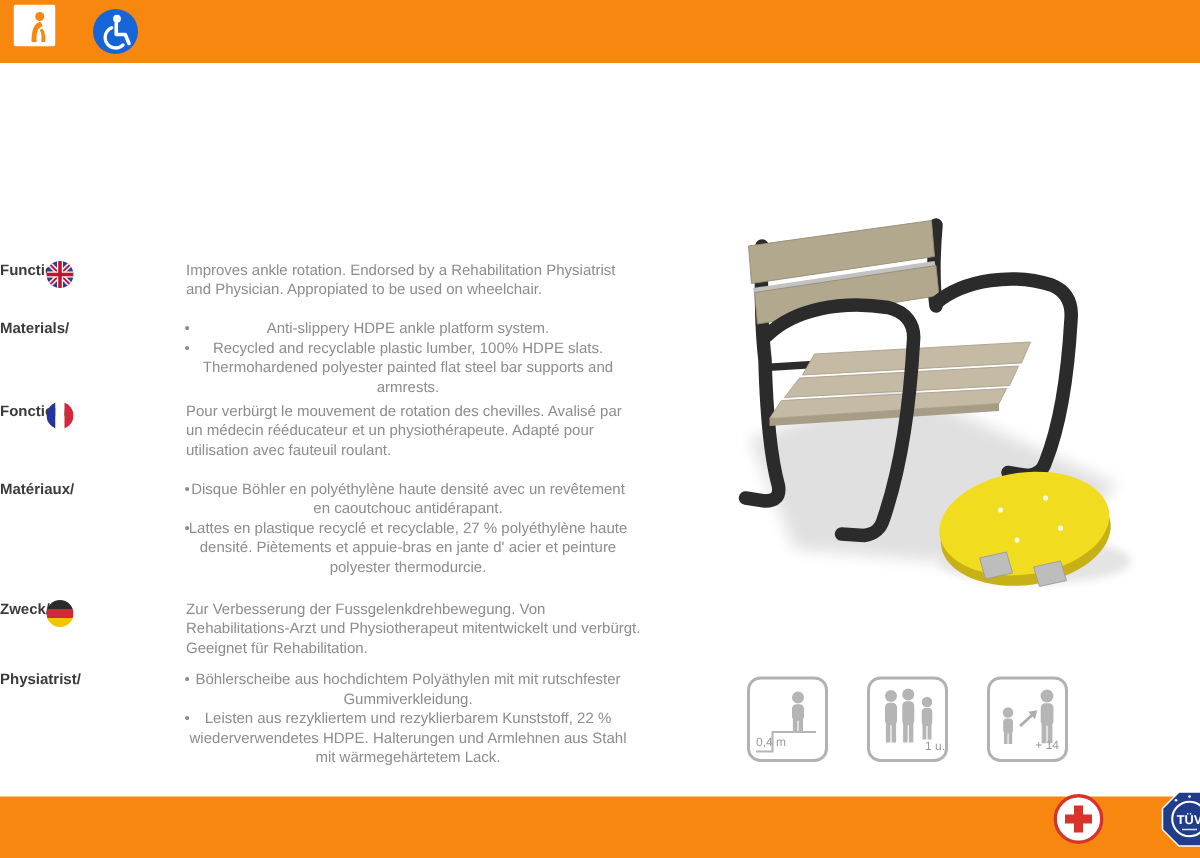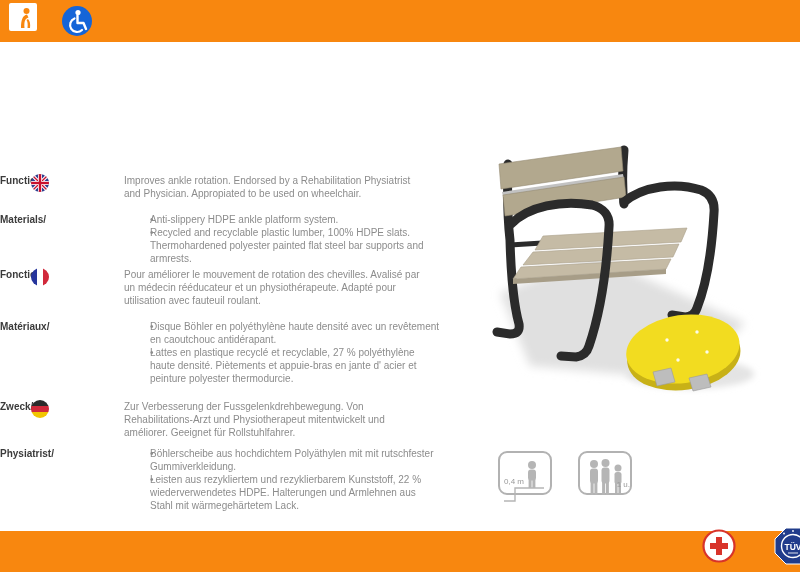--- a/index.html
+++ b/index.html
@@ -9,32 +9,32 @@
   }
   
   .topbar { position:absolute; left:0; top:0; width:800px; height:42px; background:#F8870F; }
   .bottombar { position:absolute; left:0; top:531px; width:800px; height:41px; background:#F8870F; }
   .brand { position:absolute; left:9px; top:3px; width:28px; height:28px; }
   .wheel-badge { position:absolute; left:62px; top:6px; width:30px; height:30px; }
   
   .lang { position:absolute; left:0; width:440px; color:#8C8C8C; font-size:10px; line-height:13px; }
   .lang .flag { position:absolute; left:31px; top:0; width:18px; height:18px; display:block; }
   .row { display:flex; align-items:flex-start; }
-  .row + .row { margin-top:13px;gap:27px; }
+  .row + .row { margin-top:13px; }
   .lang-de .row + .row { margin-top:8px; }
   .col-label { width:117px; flex-shrink:0; text-align:left; font-weight:bold; color:#3B3B3B; }
   .col-text { width:304px; margin-left:7px; }
   ul.bullets { list-style:none; margin:0; padding:0; }
-  ul.bullets li { position:relative; padding-left:6px; }
+  ul.bullets li { position:relative; padding-left:6px;text-align:center; }
   ul.bullets li::before { content:"\2022"; position:absolute; left:6px; top:0; color:#8C8C8C; }
   
   .chair-wrap { position:absolute; left:445px; top:128px; width:360px; height:280px; }
   
   .pictos { position:absolute; left:498px; top:451px; display:flex; gap:26px; }
-  .picto { position:relative; width:54px; height:44px; border:2px solid #B2B2B2; border-radius:9px;
+  .picto { position:relative; width:54px; height:57px; border:2px solid #B2B2B2; border-radius:9px;
            box-sizing:border-box; background:#fff; }
   .picto svg { position:absolute; left:0; top:0; }
   .picto-label { position:absolute; font-size:8px; color:#9A9A9A; white-space:nowrap; }
   .picto-label.pl-left { left:4px; bottom:7px; }
   .picto-label.pl-center { left:0; right:0; bottom:4px; text-align:right; }
   .picto-label.pl-right { left:0; right:4px; bottom:5px; text-align:right; }
   
   .redcross { position:absolute; left:702px; top:529px; width:34px; height:34px; }
   .tuv { position:absolute; left:774px; top:527px; width:38px; height:38px;text-align:right; }
 </style>
@@ -100,21 +100,21 @@
           </clipPath>
         <g clip-path="url(#cfr)">
           <rect width="6" height="18" fill="#26359C"></rect>
           <rect x="6" width="6" height="18" fill="#ffffff"></rect>
           <rect x="12" width="6" height="18" fill="#D1293B"></rect>
         </g>
       </svg>
     </span>
     <div class="row">
       <div class="col-label">Fonction/</div>
-      <div class="col-text">Pour améliorer le mouvement de rotation des chevilles. Avalisé par un médecin rééducateur et un physiothérapeute. Adapté pour utilisation avec fauteuil roulant.</div>
+      <div class="col-text">Pour verbürgt le mouvement de rotation des chevilles. Avalisé par un médecin rééducateur et un physiothérapeute. Adapté pour utilisation avec fauteuil roulant.</div>
     </div>
     <div class="row">
       <div class="col-label">Matériaux/</div>
       <ul class="col-text bullets">
         <li>Disque Böhler en polyéthylène haute densité avec un revêtement en caoutchouc antidérapant.</li>
         <li>Lattes en plastique recyclé et recyclable, 27 %  polyéthylène haute densité. Piètements et appuie-bras en jante d' acier et peinture polyester thermodurcie.</li>
       </ul>
     </div>
   </section>
 
@@ -126,21 +126,21 @@
           </clipPath>
         <g clip-path="url(#cde)">
           <rect width="18" height="6" fill="#2B2B2B"></rect>
           <rect y="6" width="18" height="6" fill="#D1293B"></rect>
           <rect y="12" width="18" height="6" fill="#F2C500"></rect>
         </g>
       </svg>
     </span>
     <div class="row">
       <div class="col-label">Zweck/</div>
-      <div class="col-text">Zur Verbesserung der Fussgelenkdrehbewegung. Von Rehabilitations-Arzt und Physiotherapeut mitentwickelt und améliorer. Geeignet für Rollstuhlfahrer.</div>
+      <div class="col-text">Zur Verbesserung der Fussgelenkdrehbewegung. Von Rehabilitations-Arzt und Physiotherapeut mitentwickelt und verbürgt. Geeignet für Rehabilitation.</div>
     </div>
     <div class="row">
       <div class="col-label">Physiatrist/</div>
       <ul class="col-text bullets">
         <li>Böhlerscheibe aus hochdichtem Polyäthylen mit mit rutschfester Gummiverkleidung.</li>
         <li>Leisten aus rezykliertem und rezyklierbarem Kunststoff, 22 % wiederverwendetes HDPE. Halterungen und Armlehnen aus Stahl mit wärmegehärtetem Lack.</li>
       </ul>
     </div>
   </section>
 
@@ -214,20 +214,35 @@
         <rect x="22.1" y="29" width="3" height="13" fill="#B5B5B5"></rect>
         <rect x="25.9" y="29" width="3" height="13" fill="#B5B5B5"></rect>
         <circle cx="38" cy="15" r="3.5" fill="#B5B5B5"></circle>
         <rect x="34.5" y="19" width="7" height="12" rx="2.6" fill="#B5B5B5"></rect>
         <rect x="35" y="30" width="2.6" height="10" fill="#B5B5B5"></rect>
         <rect x="38.4" y="30" width="2.6" height="10" fill="#B5B5B5"></rect>
       </svg>
       <span class="picto-label pl-center">1 u.</span>
     </div>
 
+    <div class="picto">
+      <svg width="50" height="54" viewBox="0 0 50 54">
+        <circle cx="12" cy="22" r="3.5" fill="#B5B5B5"></circle>
+        <rect x="8.8" y="26" width="6.5" height="10" rx="2.5" fill="#B5B5B5"></rect>
+        <rect x="9.3" y="35" width="2.4" height="8" fill="#B5B5B5"></rect>
+        <rect x="12.4" y="35" width="2.4" height="8" fill="#B5B5B5"></rect>
+        <path d="M20,31 L30,22" stroke="#ADADAD" stroke-width="2" fill="none"></path>
+        <polygon points="31.5,20.5 25.5,21.5 30,26.5" fill="#ADADAD"></polygon>
+        <circle cx="38" cy="11" r="4.3" fill="#B5B5B5"></circle>
+        <rect x="33.8" y="15.8" width="8.5" height="15" rx="3" fill="#B5B5B5"></rect>
+        <rect x="34.4" y="29.5" width="3.2" height="13" fill="#B5B5B5"></rect>
+        <rect x="38.4" y="29.5" width="3.2" height="13" fill="#B5B5B5"></rect>
+      </svg>
+      <span class="picto-label pl-right">+ 14</span>
+    </div>
 
   </div>
 
   <footer class="bottombar"></footer>
 
   <div class="redcross">
     <svg width="34" height="34" viewBox="0 0 34 34">
       <circle cx="17" cy="17" r="15.5" fill="#ffffff" stroke="#D8332A" stroke-width="2.2"></circle>
       <rect x="14" y="8" width="6" height="18" fill="#D8332A"></rect>
       <rect x="8" y="14" width="18" height="6" fill="#D8332A"></rect>

